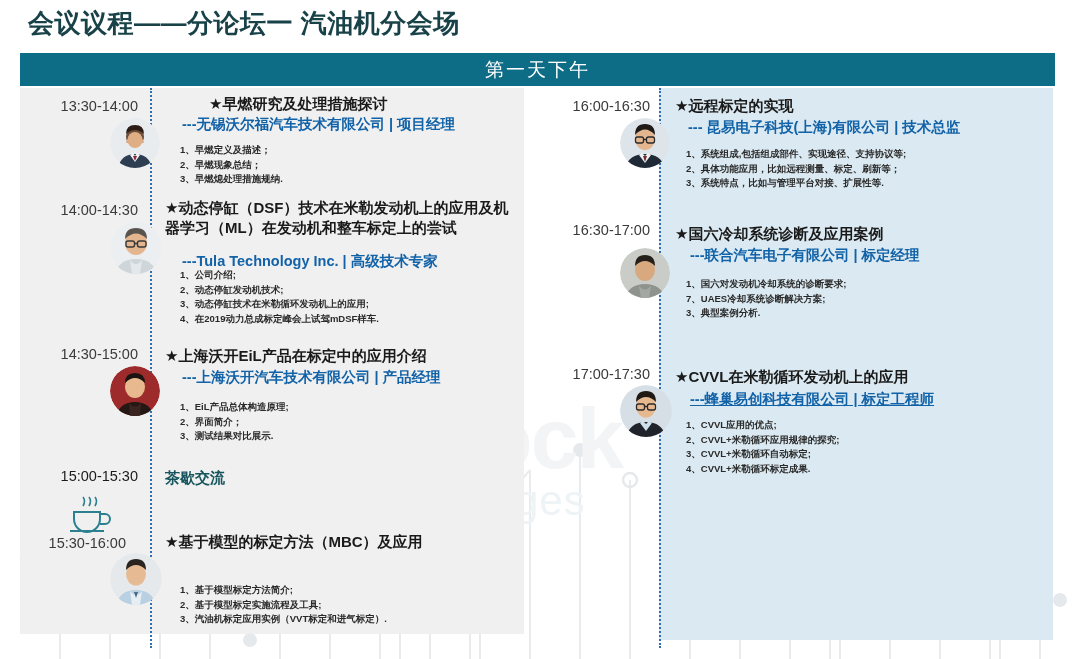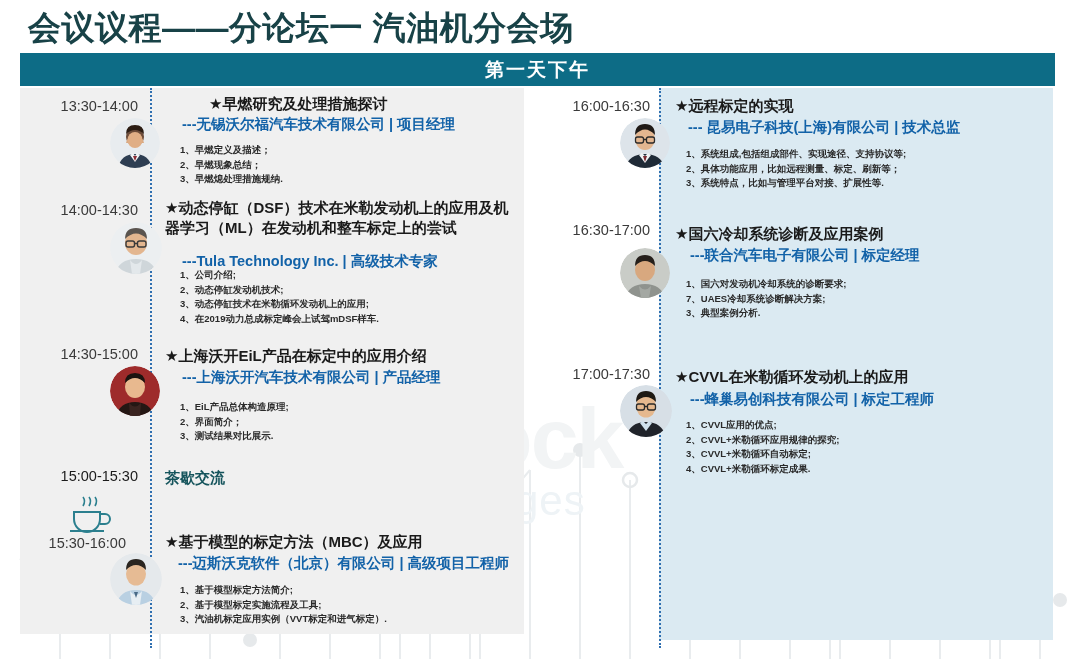--- a/index.html
+++ b/index.html
@@ -17,29 +17,29 @@
     position:absolute; z-index:1; left:300px; top:400px;
     width:430px; text-align:center; pointer-events:none;
     color:#f2f4f5; user-select:none;
   }
   .wm-main { font-size:86px; font-weight:700; letter-spacing:-2px; line-height:0.9; }
   .wm-sub  { font-size:42px; font-weight:500; letter-spacing:1px; color:#eef3f6; }
 
   
   #title {
     position:absolute; z-index:5; left:28px; top:6px;
-    font-size:33px; font-weight:700; color:#184247;
+    font-size:26px; font-weight:700; color:#184247;
     letter-spacing:0.5px; white-space:nowrap;
   }
 
   
   #banner {
     position:absolute; z-index:5; left:20px; top:53px;
     width:1035px; height:33px; background:#0d6c86;
-    color:#ffffff; font-size:19px; font-weight:700;
+    color:#ffffff; font-size:19px; font-weight:400;
     display:flex; align-items:center; justify-content:center;
     letter-spacing:2px;
   }
 
   
   .panel { position:absolute; z-index:3; }
   #panel-left  { left:20px;  top:88px; width:504px; height:546px; background:#f0f0f0; }
   #panel-right { left:659px; top:88px; width:394px; height:552px; background:#dbeaf2; }
 
   
@@ -235,21 +235,20 @@
     <svg width="52" height="52" viewBox="0 0 52 52">
       <circle cx="26" cy="26" r="26" fill="#e5e9ec"></circle>
       <ellipse cx="26" cy="21" rx="10" ry="11.5" fill="#e6bb94"></ellipse>
       <path d="M16 17 q10 -10 20 0 q0 -11 -10 -11 q-10 0 -10 11z" fill="#2a2520"></path>
       <path d="M6 52 q4 -15 20 -15 q16 0 20 15 z" fill="#b9d0e2"></path>
       <path d="M20 38 q6 8 12 0 l-2 14 h-8 z" fill="#e7eef3"></path>
       <path d="M24 39 l2 6 l2 -6 z" fill="#4a6a86"></path>
     </svg>
   </div>
   <div class="headline" style="left:165px; top:532px; width:350px;">★基于模型的标定方法（MBC）及应用</div>
-  <div class="org" style="left:178px; top:554px;">---迈斯沃克软件（北京）有限公司 | 高级项目工程师</div>
   <div class="bullets" style="left:180px; top:583px;">
     <div>1、基于模型标定方法简介;</div>
     <div>2、基于模型标定实施流程及工具;</div>
     <div>3、汽油机标定应用实例（VVT标定和进气标定）.</div>
   </div>
 
   <div class="time" style="left:540px; top:98px; width:110px;">16:00-16:30</div>
   <div class="avatar" style="left:620px; top:118px; width:50px; height:50px;">
     <svg width="50" height="50" viewBox="0 0 50 50">
       <circle cx="25" cy="25" r="25" fill="#dde4ea"></circle>
@@ -296,21 +295,21 @@
       <ellipse cx="26" cy="21" rx="10" ry="11.5" fill="#e5b88e"></ellipse>
       <path d="M16 17 q10 -10 20 0 q0 -11 -10 -11 q-10 0 -10 11z" fill="#1e1913"></path>
       <rect x="16.5" y="19" width="8" height="6" rx="2" fill="none" stroke="#2b2b2b" stroke-width="1.3"></rect>
       <rect x="27.5" y="19" width="8" height="6" rx="2" fill="none" stroke="#2b2b2b" stroke-width="1.3"></rect>
       <path d="M24.5 21.5 h3" stroke="#2b2b2b" stroke-width="1.3"></path>
       <path d="M6 52 q4 -15 20 -15 q16 0 20 15 z" fill="#20232a"></path>
       <path d="M20 38 l6 8 l6 -8 l-3 -2 l-3 3 l-3 -3 z" fill="#cfe0ec"></path>
     </svg>
   </div>
   <div class="headline" style="left:675px; top:367px; width:370px;">★CVVL在米勒循环发动机上的应用</div>
-  <div class="org" style="left:690px; top:390px;">---蜂巢易创科技有限公司 | 标定工程师</div>
+  <div class="org" style="left:690px; top:390px;text-decoration:underline;">---蜂巢易创科技有限公司 | 标定工程师</div>
   <div class="bullets" style="left:686px; top:418px;">
     <div>1、CVVL应用的优点;</div>
     <div>2、CVVL+米勒循环应用规律的探究;</div>
     <div>3、CVVL+米勒循环自动标定;</div>
     <div>4、CVVL+米勒循环标定成果.</div>
   </div>
 
 </div>
 
 </body></html>

